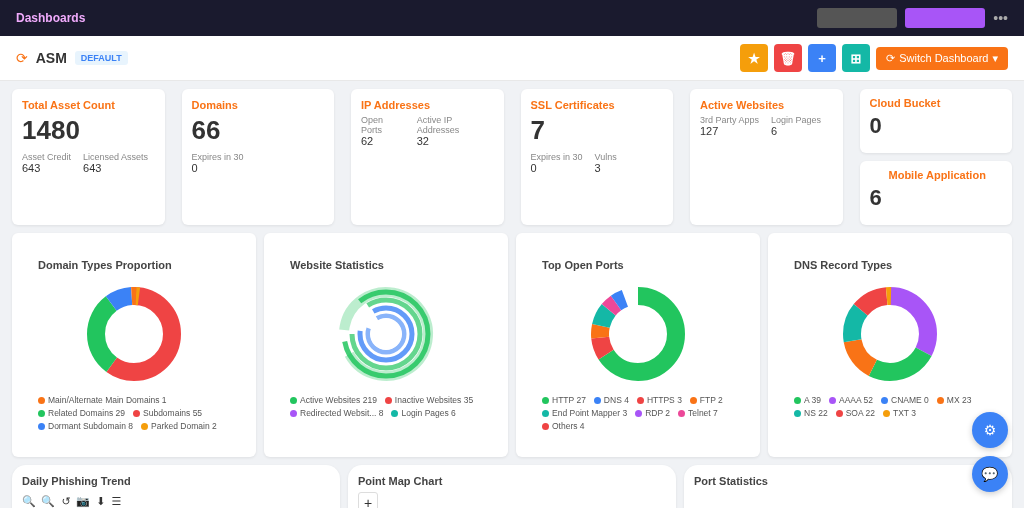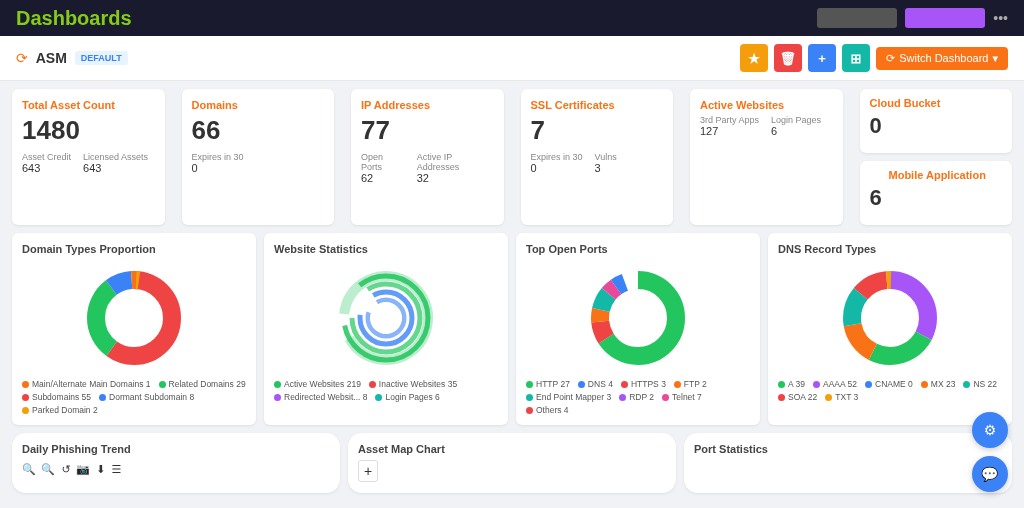--- a/index.html
+++ b/index.html
@@ -7,21 +7,21 @@
 
     
     .top-nav {
       background: #1a1a2e;
       height: 36px;
       display: flex;
       align-items: center;
       padding: 0 16px;
       color: #fff;
     }
-    .top-nav-title { font-size: 20px; font-weight: 600; color: #84cc16; }
+    .top-nav-title { font-size: 12px; font-weight: 600; color: #f0abfc; }
     .top-nav-right { margin-left: auto; display: flex; align-items: center; gap: 8px; }
     .top-nav-avatar { width: 80px; height: 20px; background: #555; border-radius: 3px; }
     .top-nav-badge { width: 80px; height: 20px; background: #a855f7; border-radius: 3px; }
     .top-nav-dots { color: #aaa; font-size: 14px; }
 
     
     .sub-header {
       background: #fff;
       padding: 8px 16px;
       display: flex;
@@ -77,21 +77,21 @@
     
     .charts-row {
       display: grid;
       grid-template-columns: repeat(4, 1fr);
       gap: 8px;
       padding: 0 12px 8px;
     }
     .chart-card {
       background: #fff;
       border-radius: 6px;
-      padding: 10px;
+      padding: 26px;
       box-shadow: 0 1px 3px rgba(0,0,0,0.08);
     }
     .chart-title { font-size: 11px; font-weight: 600; color: #444; margin-bottom: 8px; }
 
     
     .donut-container { display: flex; justify-content: center; margin: 4px 0; }
     .chart-legend { font-size: 8.5px; color: #555; display: flex; flex-wrap: wrap; gap: 3px 8px; margin-top: 6px; }
     .legend-item { display: flex; align-items: center; gap: 3px; }
     .legend-dot { width: 7px; height: 7px; border-radius: 50%; flex-shrink: 0; }
 
@@ -187,21 +187,20 @@
       <div class="stat-sub">
         <div class="stat-sub-item">
           <div class="sub-label">Expires in 30</div>
           <div class="sub-val">0</div>
         </div>
       </div>
     </div>
 
     <div class="stat-card">
       <div class="stat-title">IP Addresses</div>
-      <div class="stat-value">77</div>
       <div class="stat-sub">
         <div class="stat-sub-item">
           <div class="sub-label">Open Ports</div>
           <div class="sub-val">62</div>
         </div>
         <div class="stat-sub-item">
           <div class="sub-label">Active IP Addresses</div>
           <div class="sub-val">32</div>
         </div>
       </div>
@@ -439,21 +438,21 @@
     <div style="display:flex; gap:6px; margin-top:4px;">
       <span style="font-size:11px; cursor:pointer;">🔍</span>
       <span style="font-size:11px; cursor:pointer;">🔍</span>
       <span style="font-size:11px; cursor:pointer;">↺</span>
       <span style="font-size:11px; cursor:pointer;">📷</span>
       <span style="font-size:11px; cursor:pointer;">⬇</span>
       <span style="font-size:11px; cursor:pointer;">☰</span>
     </div>
   </div>
   <div class="bottom-card">
-    <div class="chart-title">Asset Map Chart</div>
+    <div class="chart-title">Point Map Chart</div>
     <div style="margin-top:4px;">
       <span style="font-size:14px; cursor:pointer; border:1px solid #ddd; padding:2px 5px; border-radius:3px;">+</span>
     </div>
   </div>
   <div class="bottom-card">
     <div class="chart-title">Port Statistics</div>
   </div>
 </div>
 
 <div class="floating-btns">

